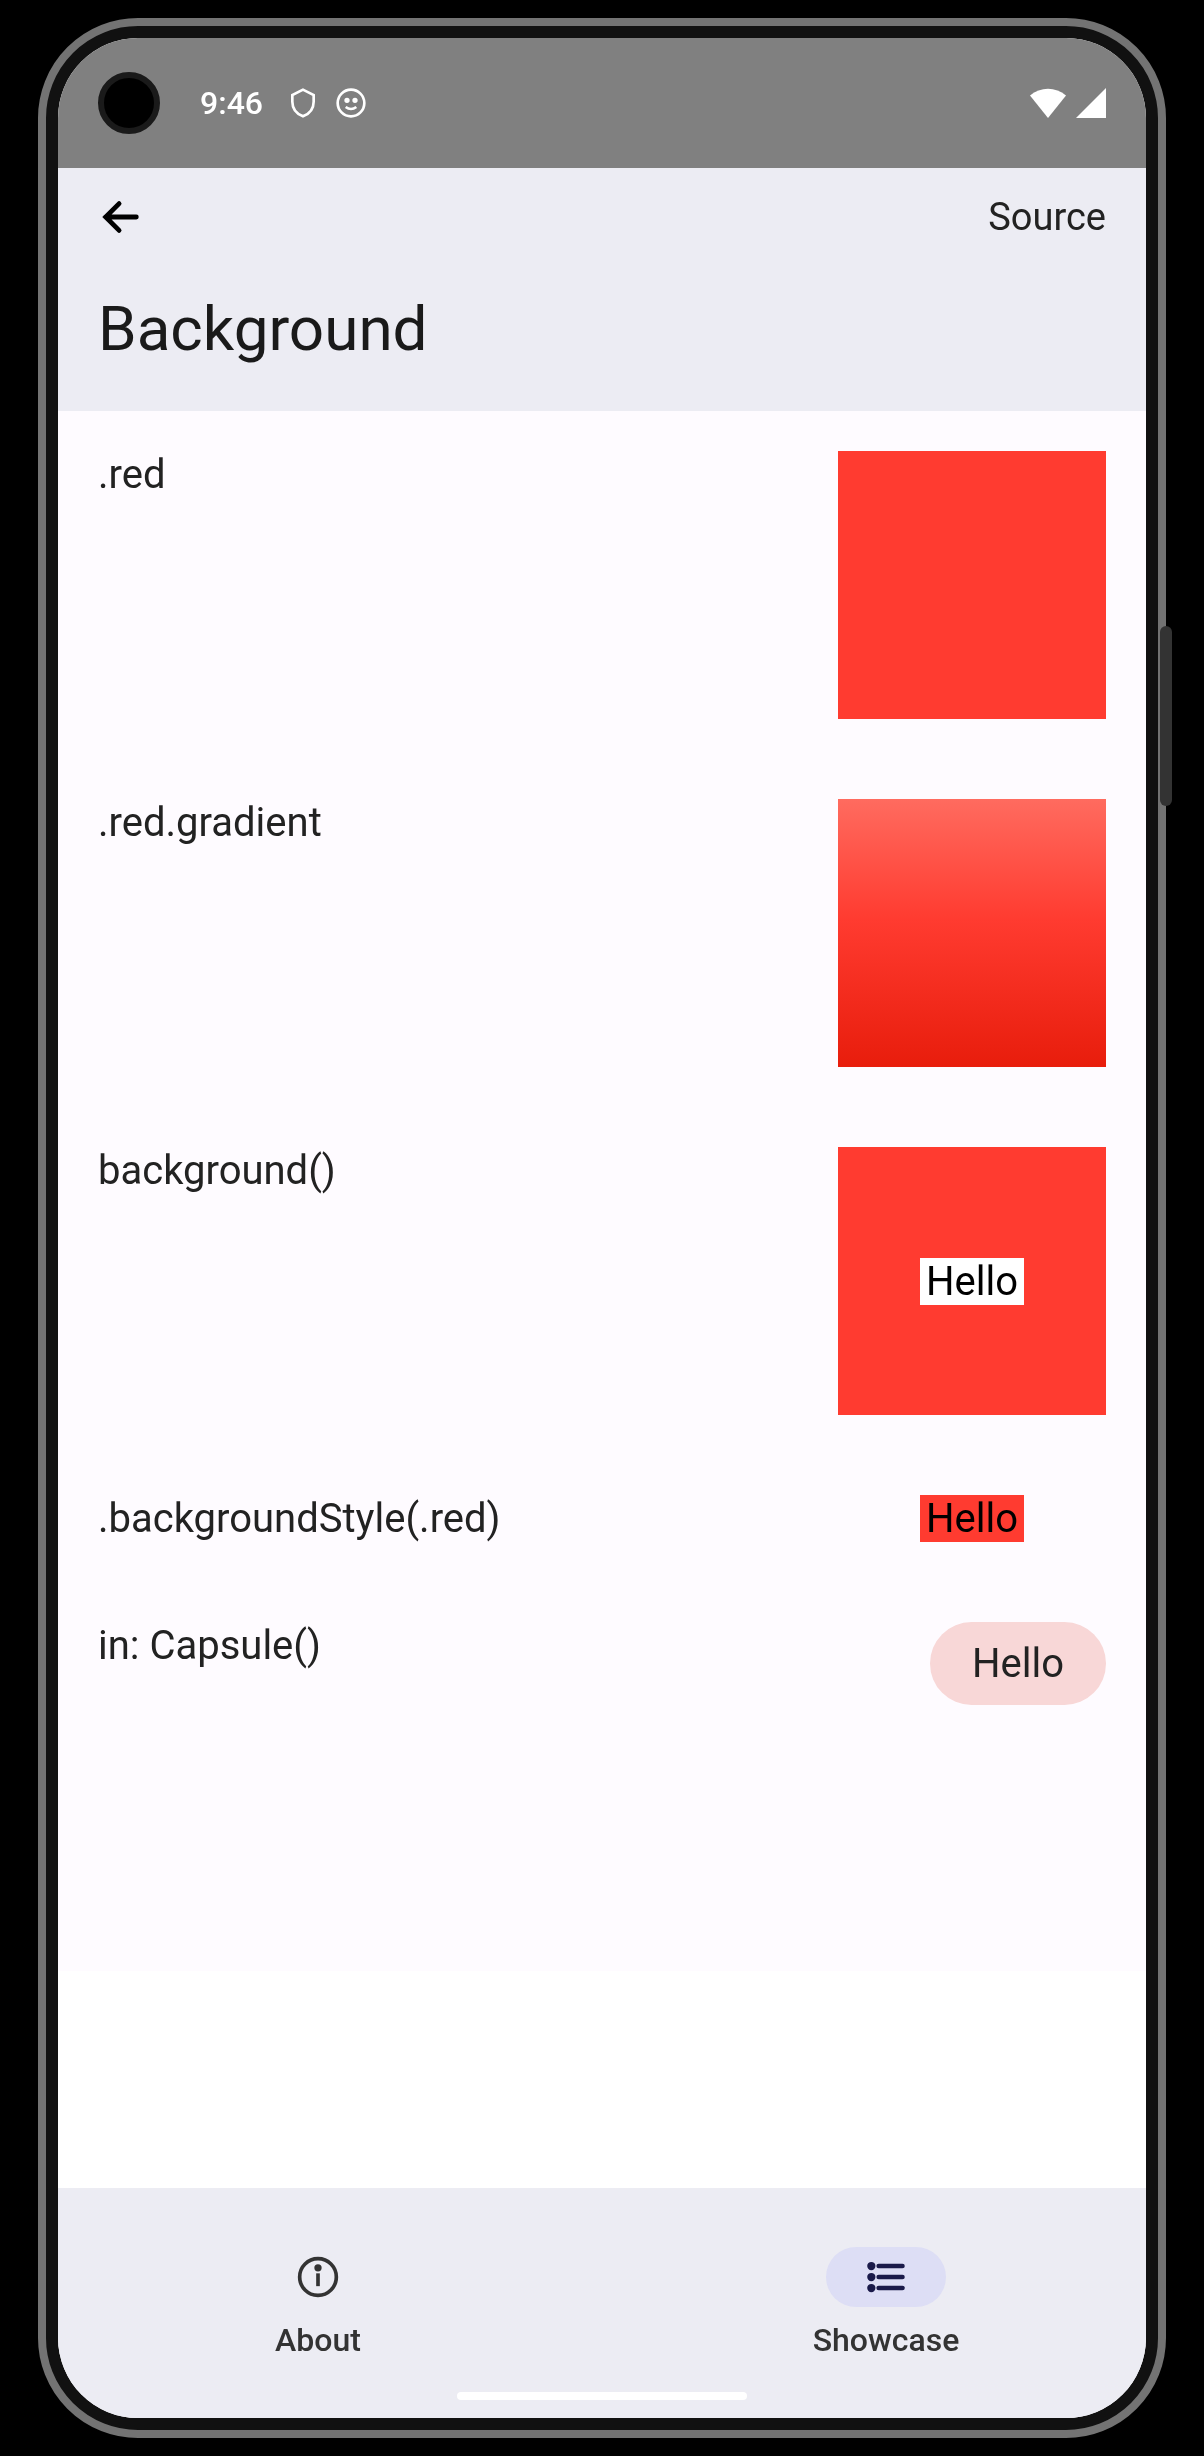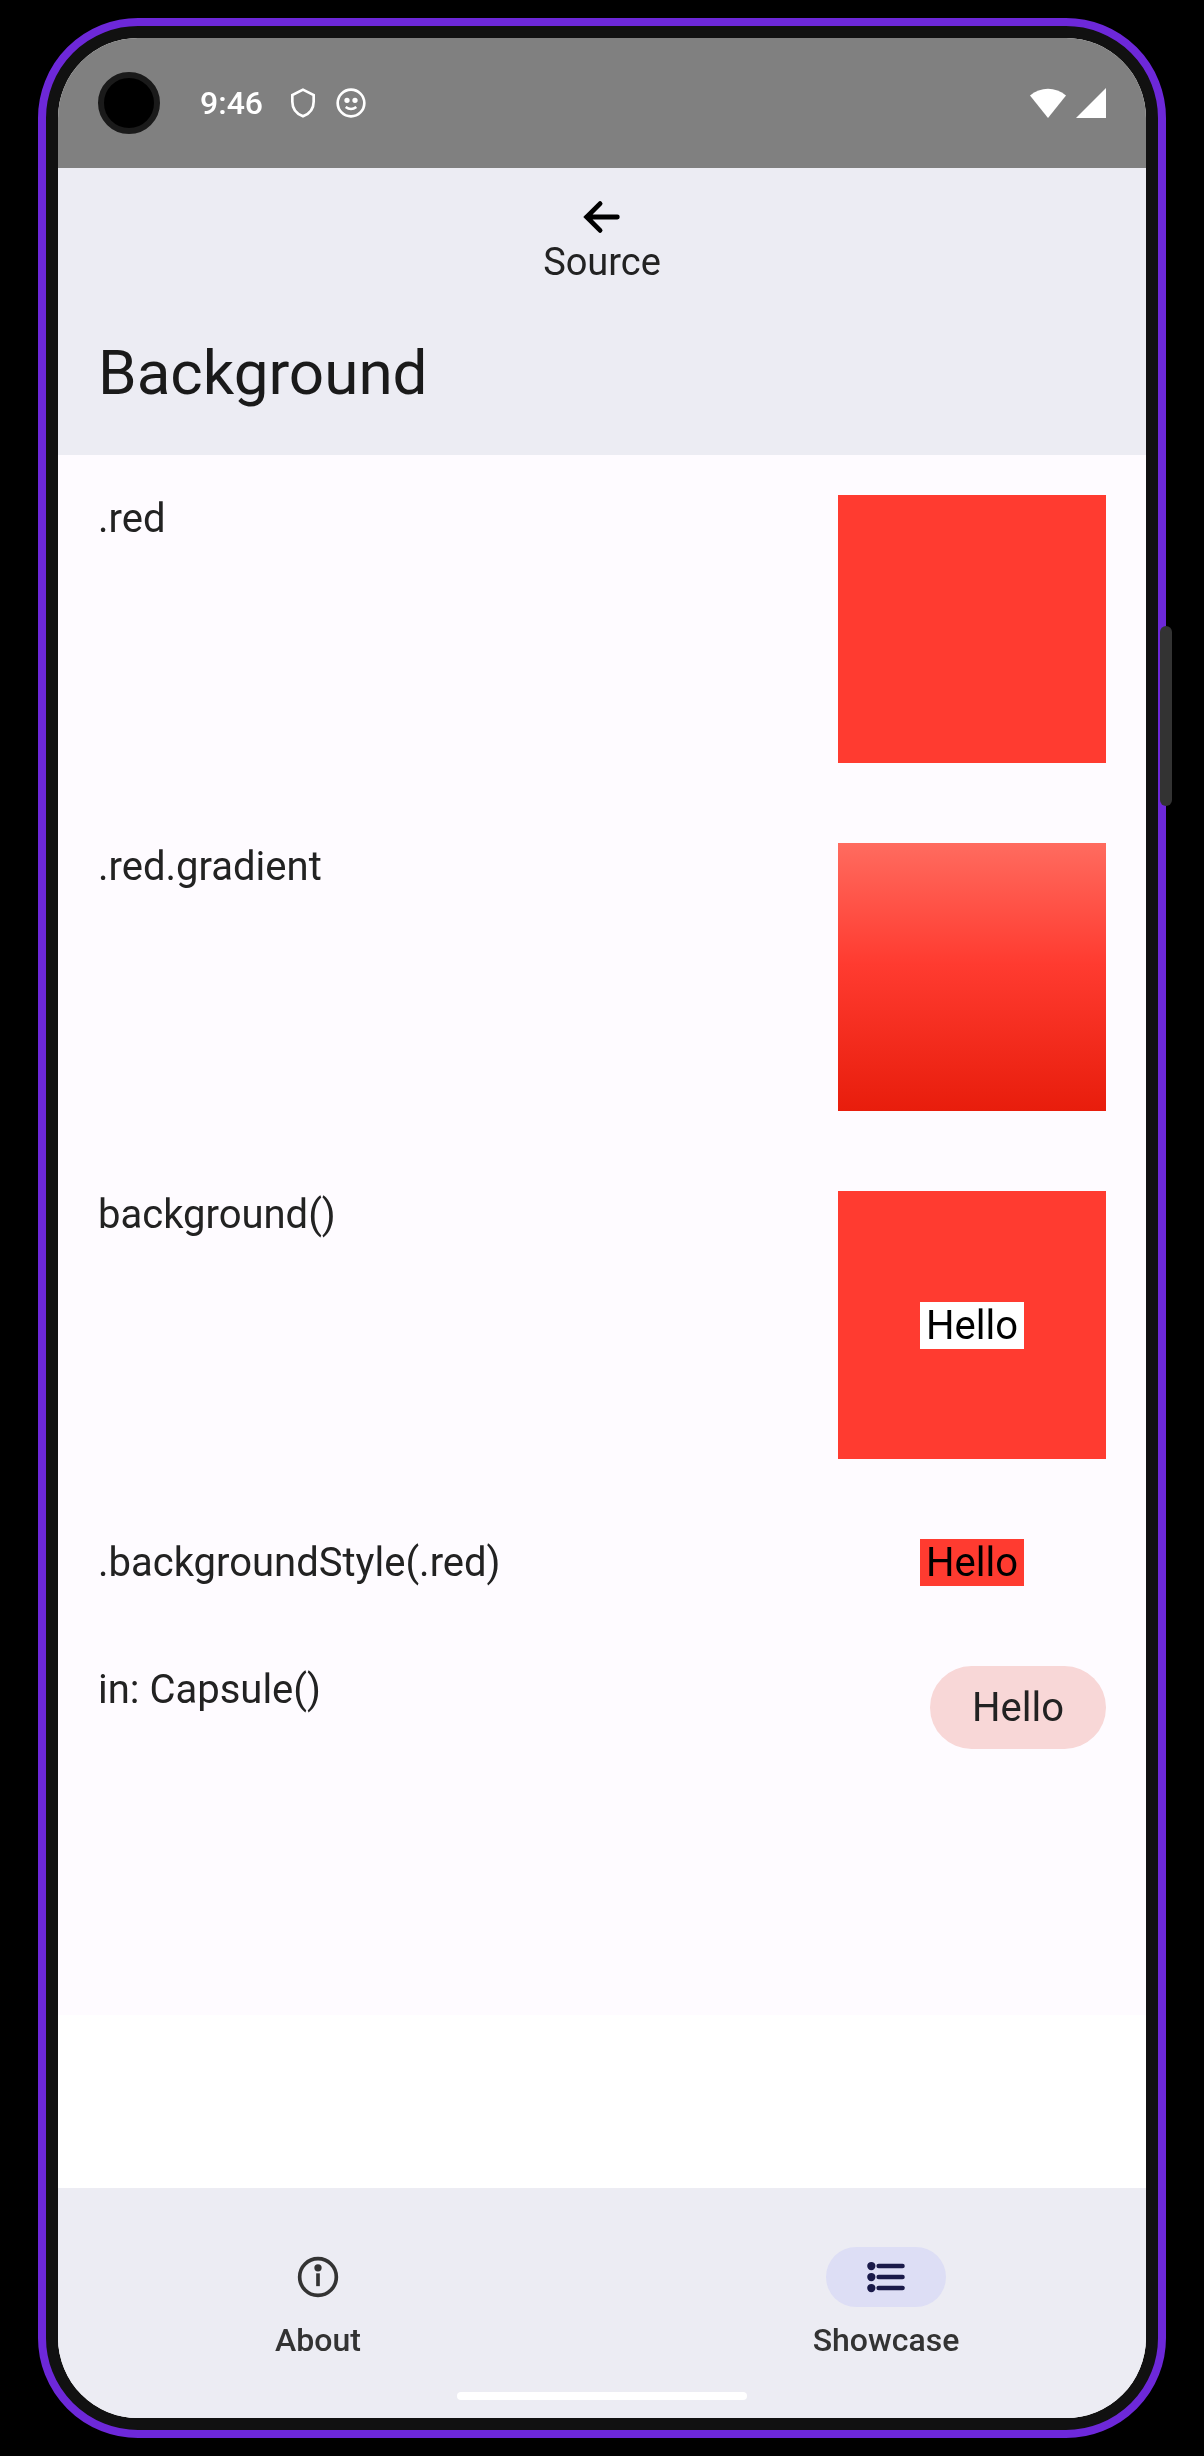--- a/index.html
+++ b/index.html
@@ -12,21 +12,21 @@
   overflow: hidden;
 }
 .phone-frame {
   position: absolute;
   left: 38px;
   top: 18px;
   width: 1128px;
   height: 2420px;
   background: #111;
   border-radius: 100px;
-  border: 8px solid #6d28d9;
+  border: 8px solid #737373;
 }
 .side-button {
   position: absolute;
   right: -14px;
   top: 600px;
   width: 12px;
   height: 180px;
   background: #333;
   border-radius: 6px;
 }
@@ -68,21 +68,20 @@
 .cell-svg { width: 30px; height: 30px; }
 .app-header {
   background: #ECECF3;
   padding: 26px 40px 46px;
 }
 .header-top {
   display: flex;
   align-items: center;
   justify-content: space-between;
   margin-bottom: 52px;
-  flex-direction: column;
 }
 .back-arrow { width: 46px; height: 46px; }
 .source-link { font-size: 38px; color: #222; }
 .page-title {
   font-size: 62px;
   font-weight: 400;
   color: #1a1a1a;
 }
 .content {
   background: #FEFBFF;

